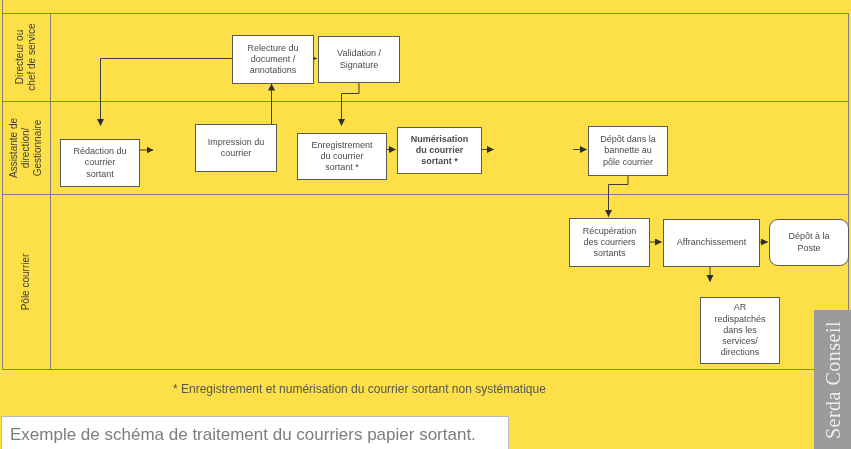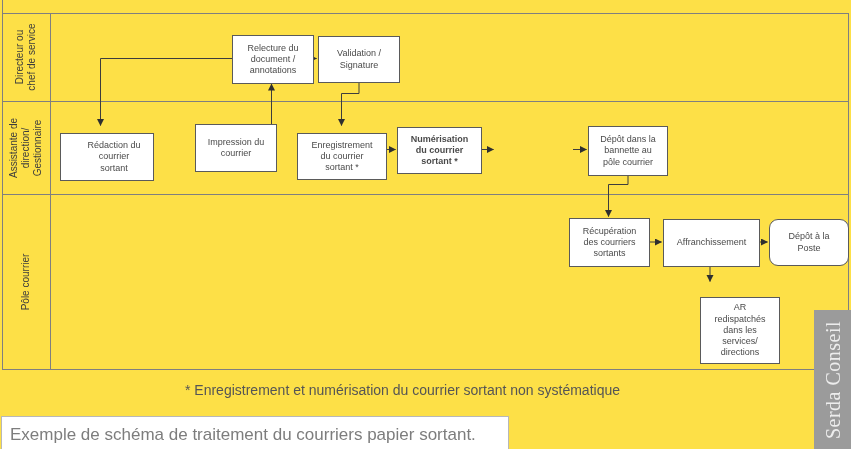--- a/index.html
+++ b/index.html
@@ -4,21 +4,21 @@
 <style>
   html,body{margin:0;padding:0;background:#fff;}
   .stage{position:relative;width:851px;height:449px;background:#fde047;overflow:hidden;
          font-family:"Liberation Sans",sans-serif;}
   svg.layer{position:absolute;left:0;top:0;z-index:1;}
   .node{position:absolute;z-index:2;background:#fff;border:1px solid #5a5a5a;
         display:flex;align-items:center;justify-content:center;text-align:center;
         font-size:9px;line-height:1.25;color:#4a4a4a;white-space:pre-line;}
   .lane-label{position:absolute;z-index:2;transform:translate(-50%,-50%) rotate(-90deg);
         text-align:center;font-size:10px;line-height:1.18;color:#3d3d3d;white-space:pre-line;}
-  .footnote{position:absolute;z-index:2;left:185px;top:382px;font-size:14px;color:#555;}
+  .footnote{position:absolute;z-index:2;left:173px;top:382px;font-size:12px;color:#555;}
   .caption-box{position:absolute;z-index:2;left:1px;top:416px;width:498px;height:36px;
         border:1px solid #b8b8b8;background:#fff;display:flex;align-items:center;
         padding-left:8px;font-size:17px;color:#7d7d7d;}
   .banner{position:absolute;z-index:3;left:814px;top:310px;width:37px;height:139px;
         background:#9b9b9b;overflow:hidden;}
   .banner-text{position:absolute;left:50%;top:50%;
         transform:translate(-50%,-50%) rotate(-90deg);
         font-family:"Liberation Serif",serif;font-size:20px;color:#ededed;
         white-space:nowrap;letter-spacing:0.5px;}
 </style>
@@ -65,21 +65,21 @@
   <div class="lane-label" style="left:26px;top:148px;">Assistante de
 direction/
 Gestionnaire</div>
   <div class="lane-label" style="left:26px;top:282px;">Pôle courrier</div>
 
   <div class="node" style="left:232px;top:35px;width:80px;height:47px;">Relecture du
 document /
 annotations</div>
   <div class="node" style="left:318px;top:36px;width:80px;height:45px;">Validation /
 Signature</div>
-  <div class="node" style="left:60px;top:133px;width:78px;height:46px;padding-left:14px;">Rédaction du
+  <div class="node" style="left:60px;top:139px;width:78px;height:46px;">Rédaction du
 courrier
 sortant</div>
   <div class="node" style="left:155px;top:124px;width:80px;height:46px;margin-left:40px;">Impression du
 courrier</div>
   <div class="node" style="left:297px;top:127px;width:88px;height:45px;margin-top:6px;">Enregistrement
 du courrier
 sortant *</div>
   <div class="node" style="left:397px;top:127px;width:83px;height:45px;font-weight:bold;">Numérisation
 du courrier
 sortant *</div>

